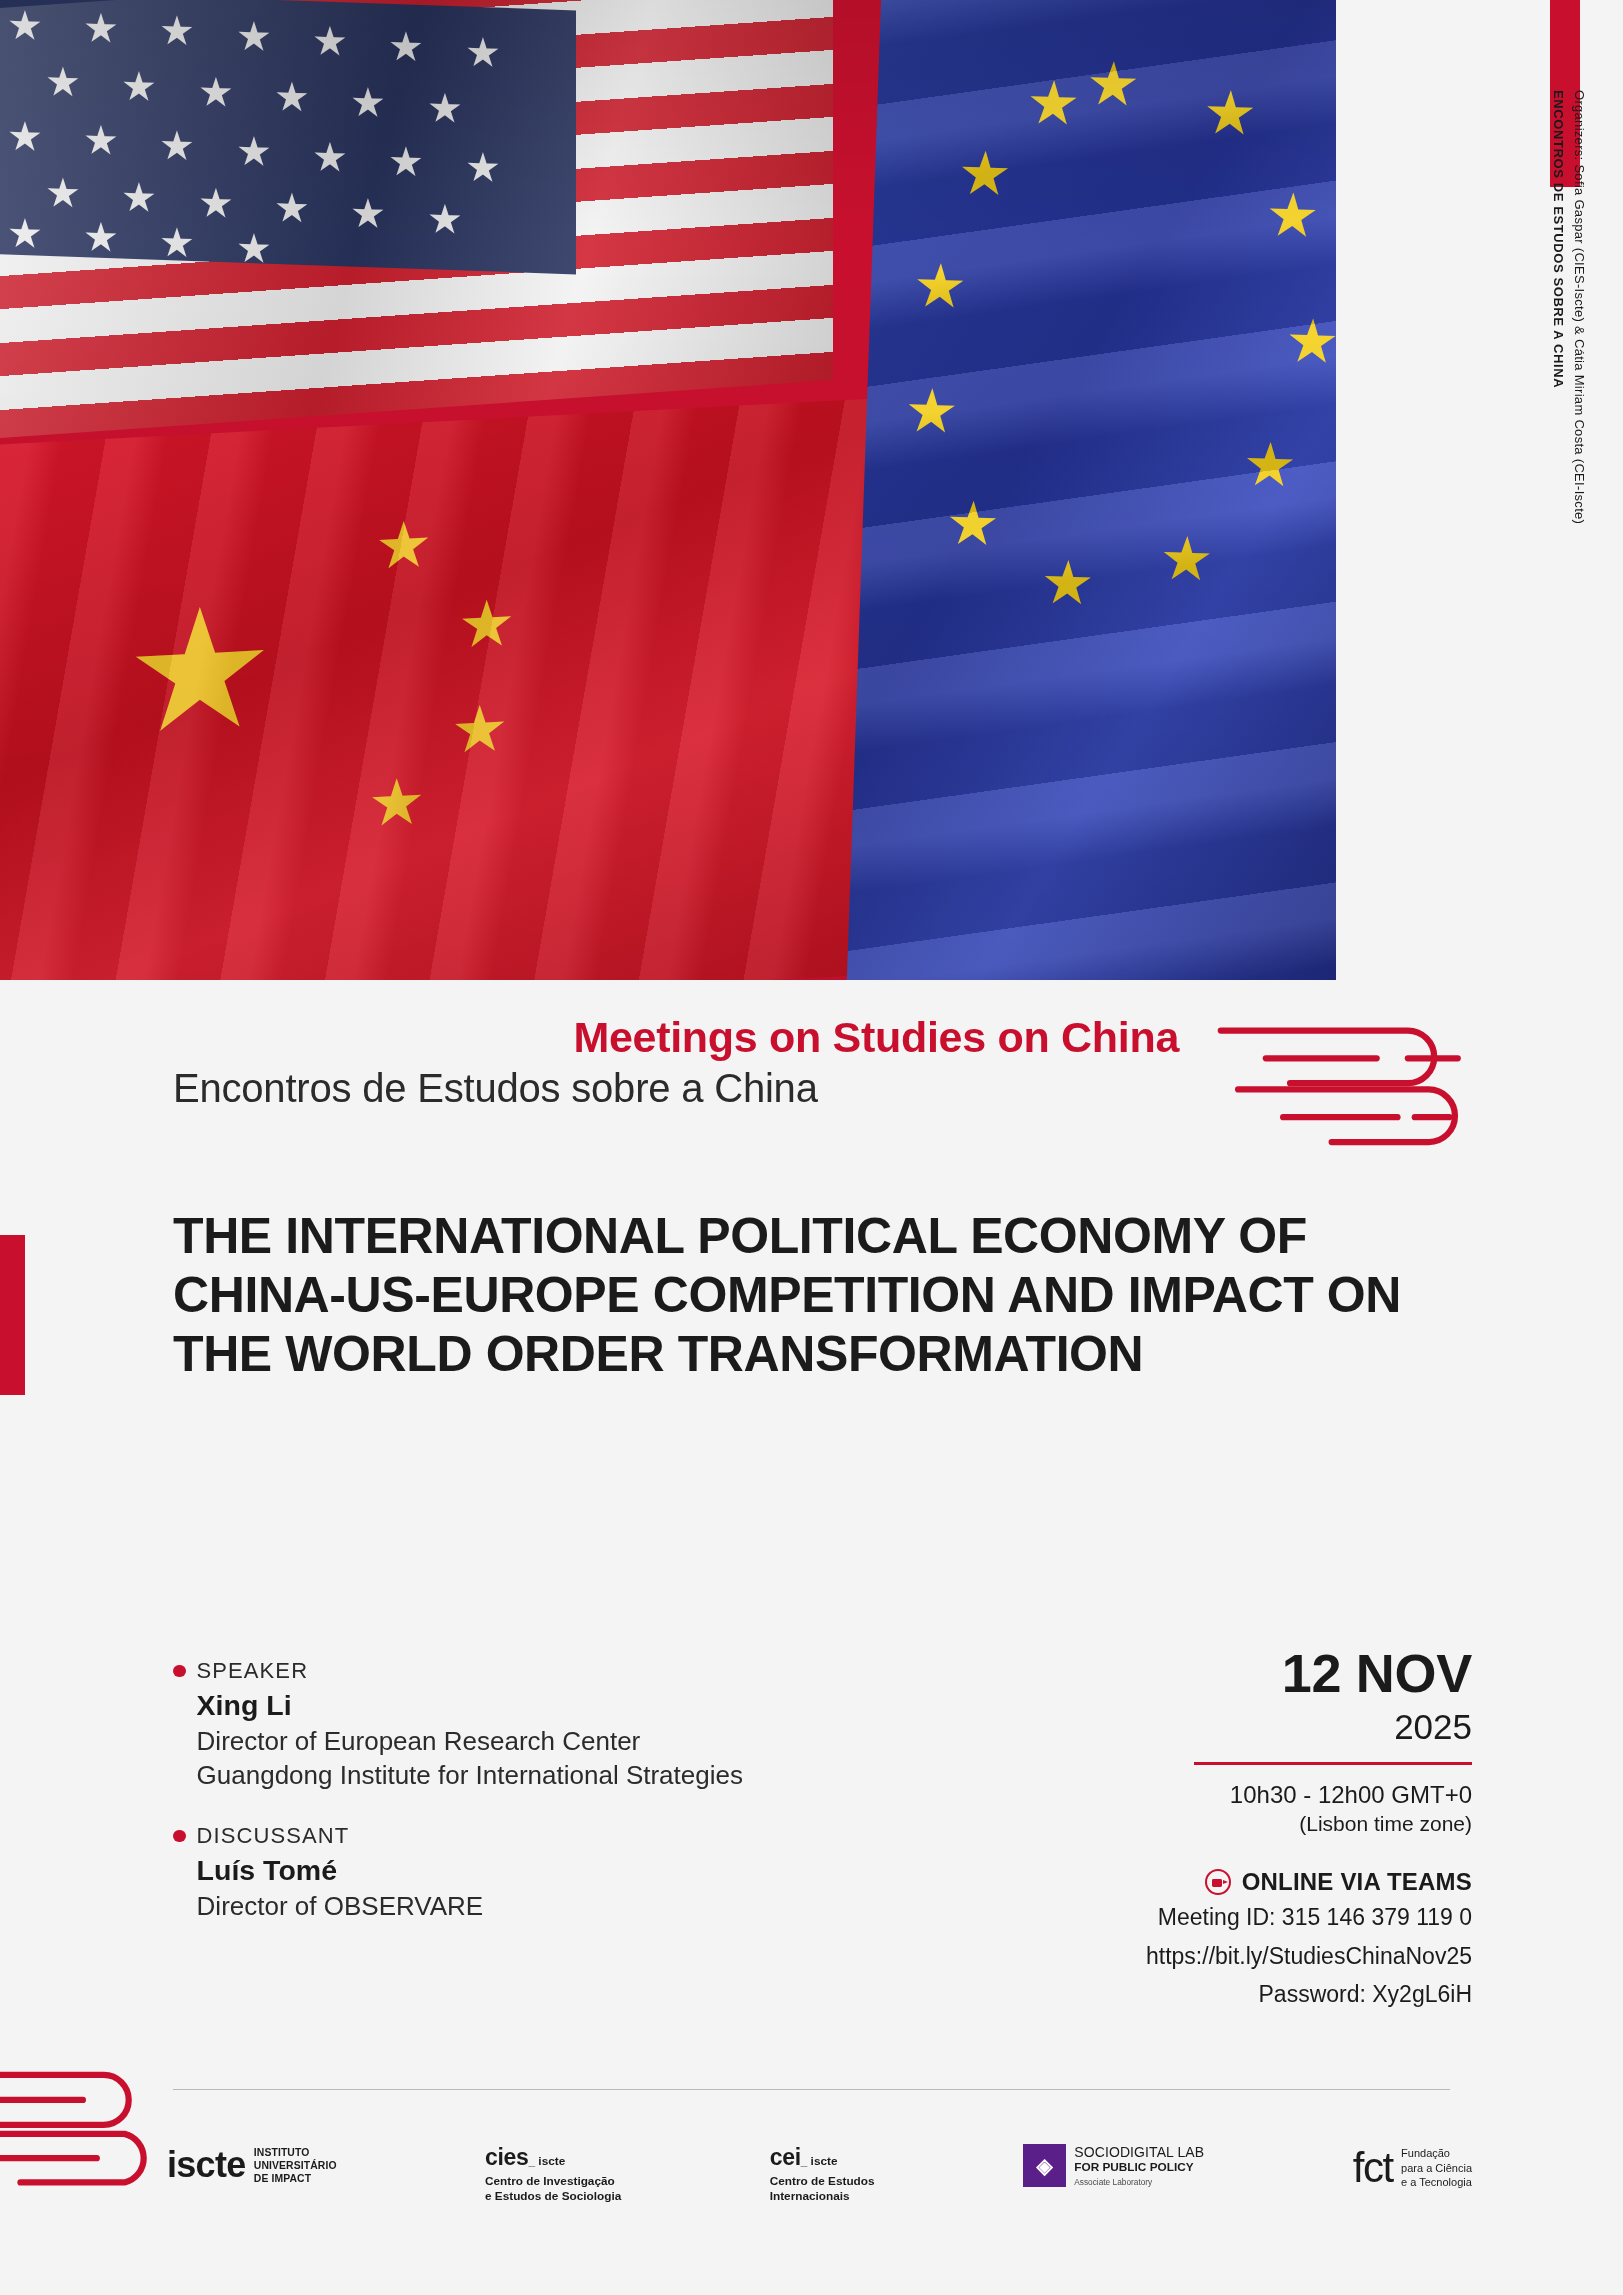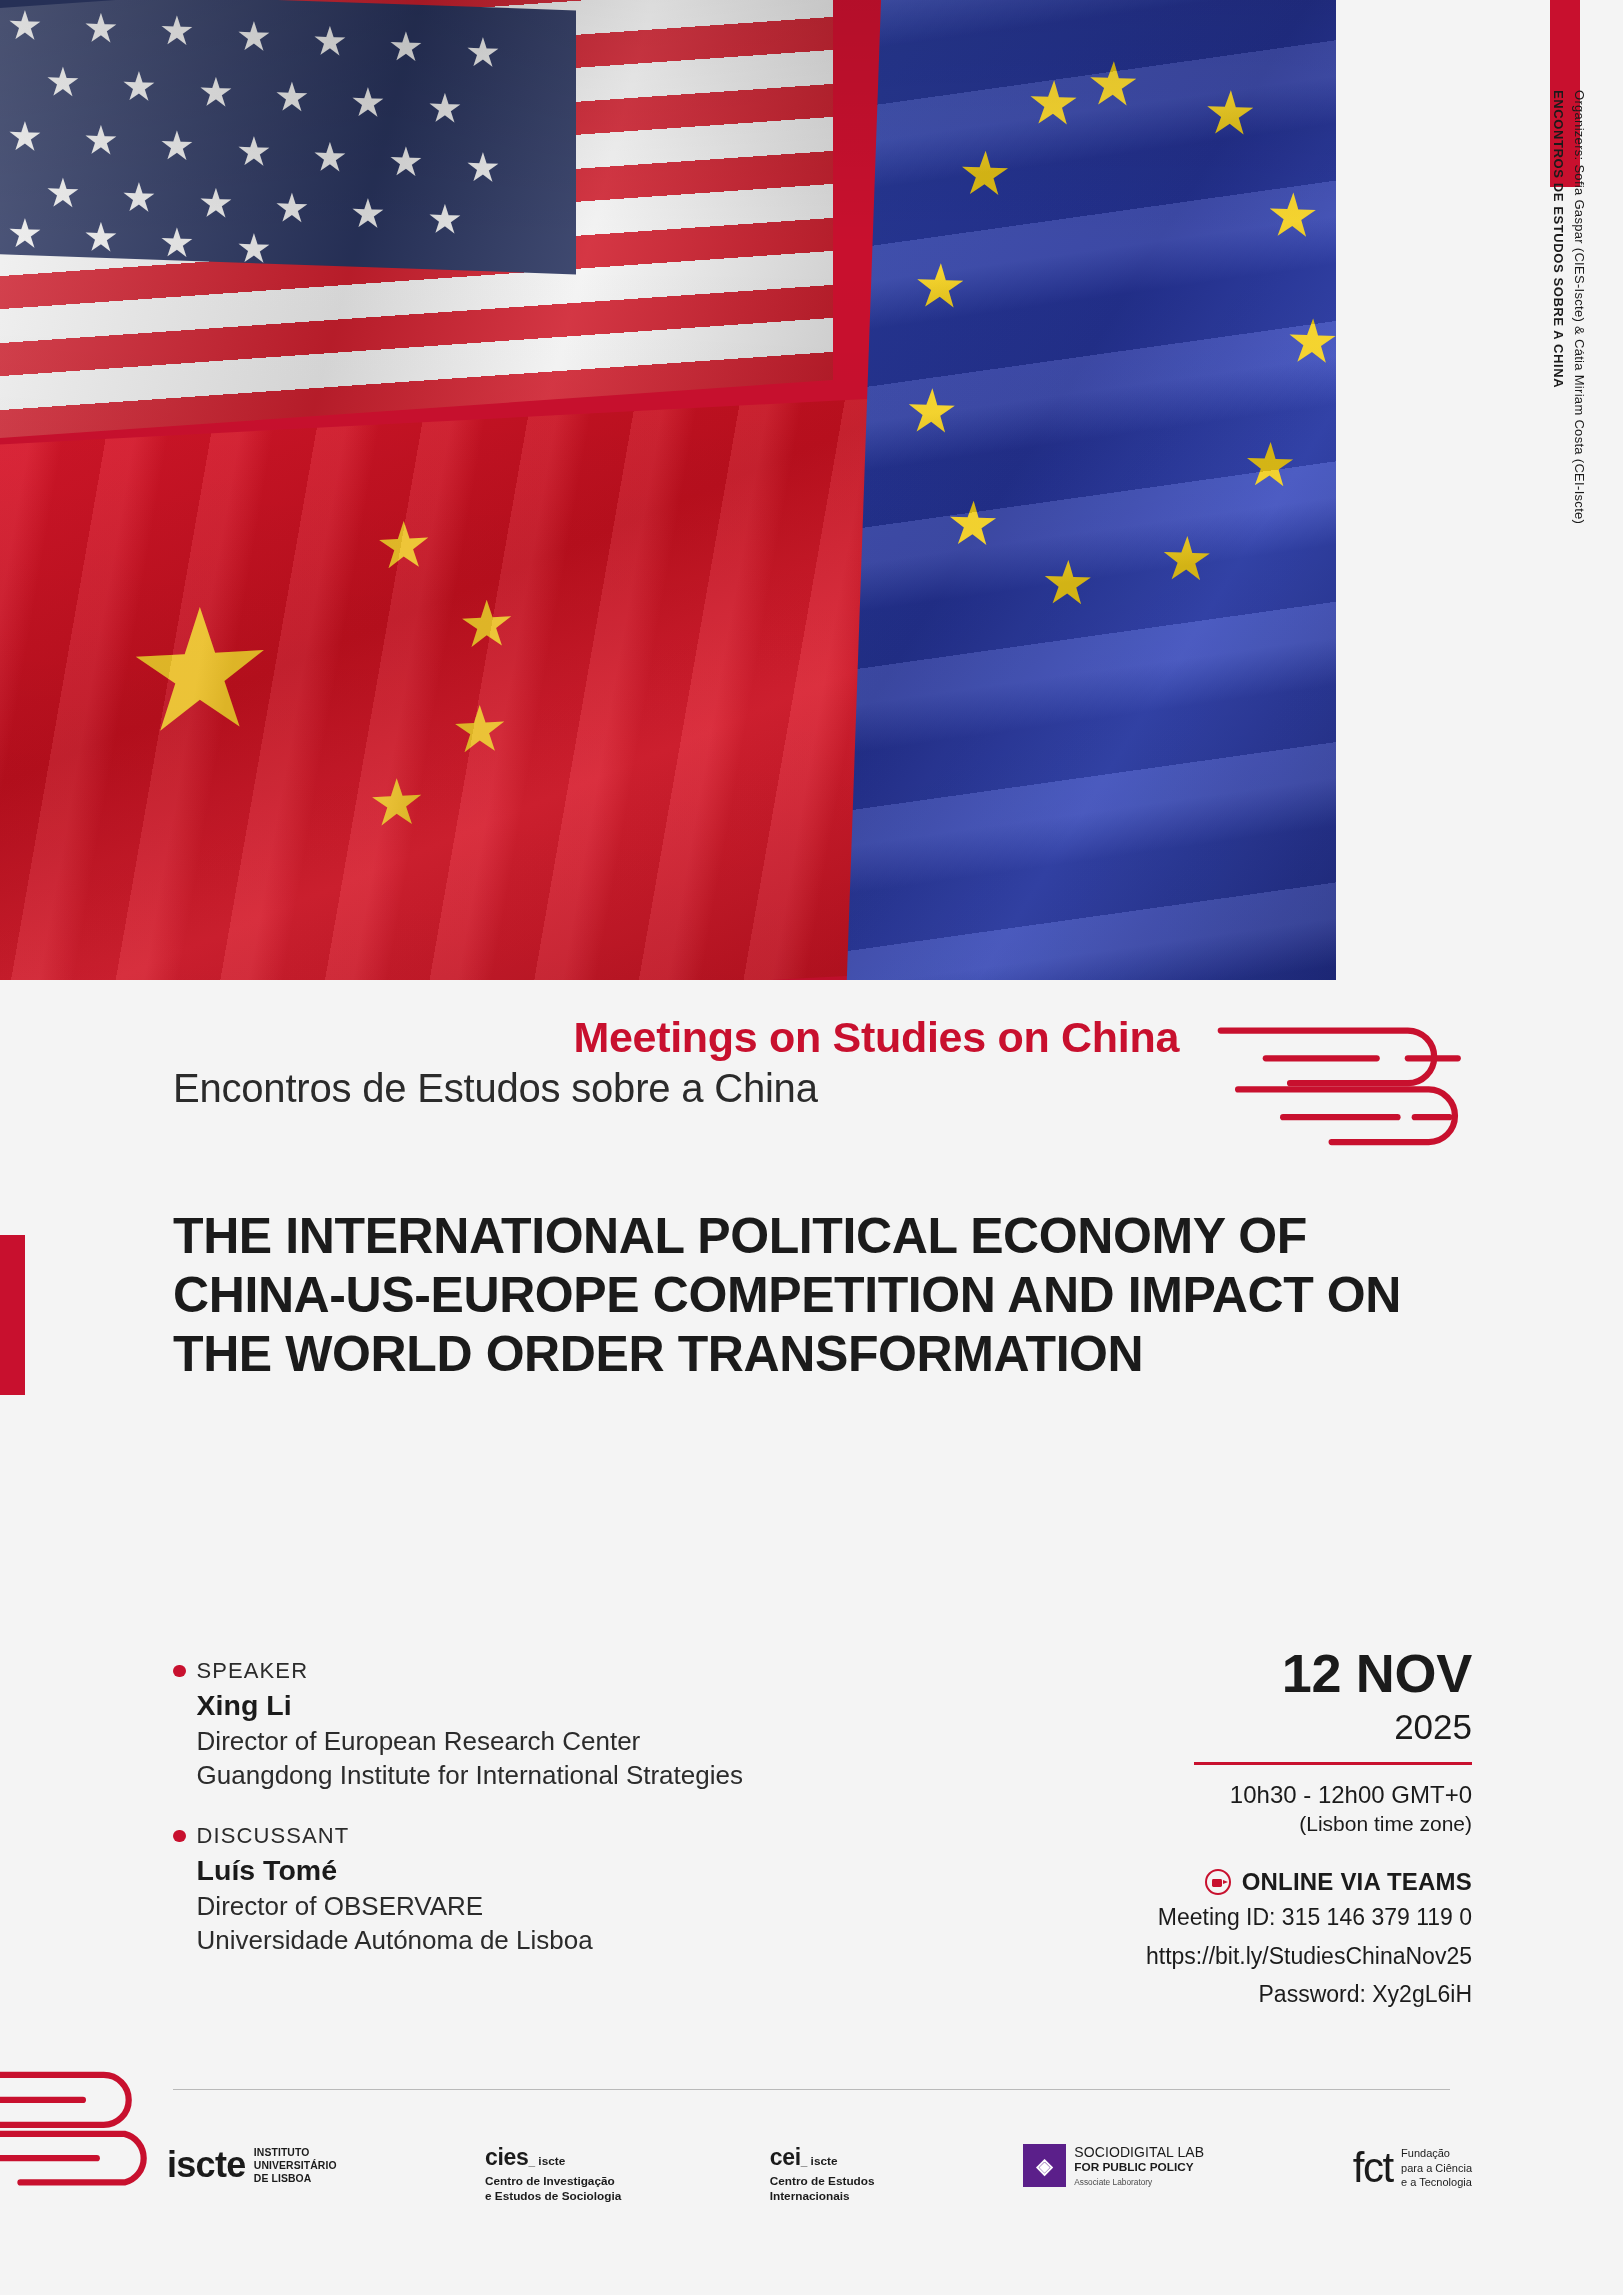--- a/index.html
+++ b/index.html
@@ -464,21 +464,20 @@
       <div class="person-line">Director of European Research Center</div>
       <div class="person-line">Guangdong Institute for International Strategies</div>
     </div>
     <div class="role-row">
       <div class="role-head">
         <span class="dot"></span>
         <span class="role-label">DISCUSSANT</span>
       </div>
       <div class="person-name">Luís Tomé</div>
       <div class="person-line">Director of OBSERVARE</div>
-      <div class="person-line">Universidade Autónoma de Lisboa</div>
     </div>
   </div>
 
   <div class="datebox">
     <div class="date-main">12 NOV</div>
     <div class="date-year">2025</div>
     <div class="date-rule"></div>
     <div class="time-main">10h30 - 12h00 GMT+0</div>
     <div class="time-sub">(Lisbon time zone)</div>
     <div class="online-row">
@@ -491,21 +490,21 @@
   </div>
 
   <div class="sep"></div>
   <div class="logos">
 
     <div class="logo">
       <span class="iscte-word">iscte</span>
       <span class="iscte-sub">
         <span>INSTITUTO</span><br>
         <span>UNIVERSITÁRIO</span><br>
-        <span>DE LISBOA</span>
+        <span>DE IMPACT</span>
       </span>
     </div>
 
     <div class="logo">
       <span>
         <span class="cies-word">cies</span><span class="cies-tag">_ iscte</span>
         <div class="cies-sub">
           <span>Centro de Investigação</span><br>
           <span>e Estudos de Sociologia</span>
         </div>

